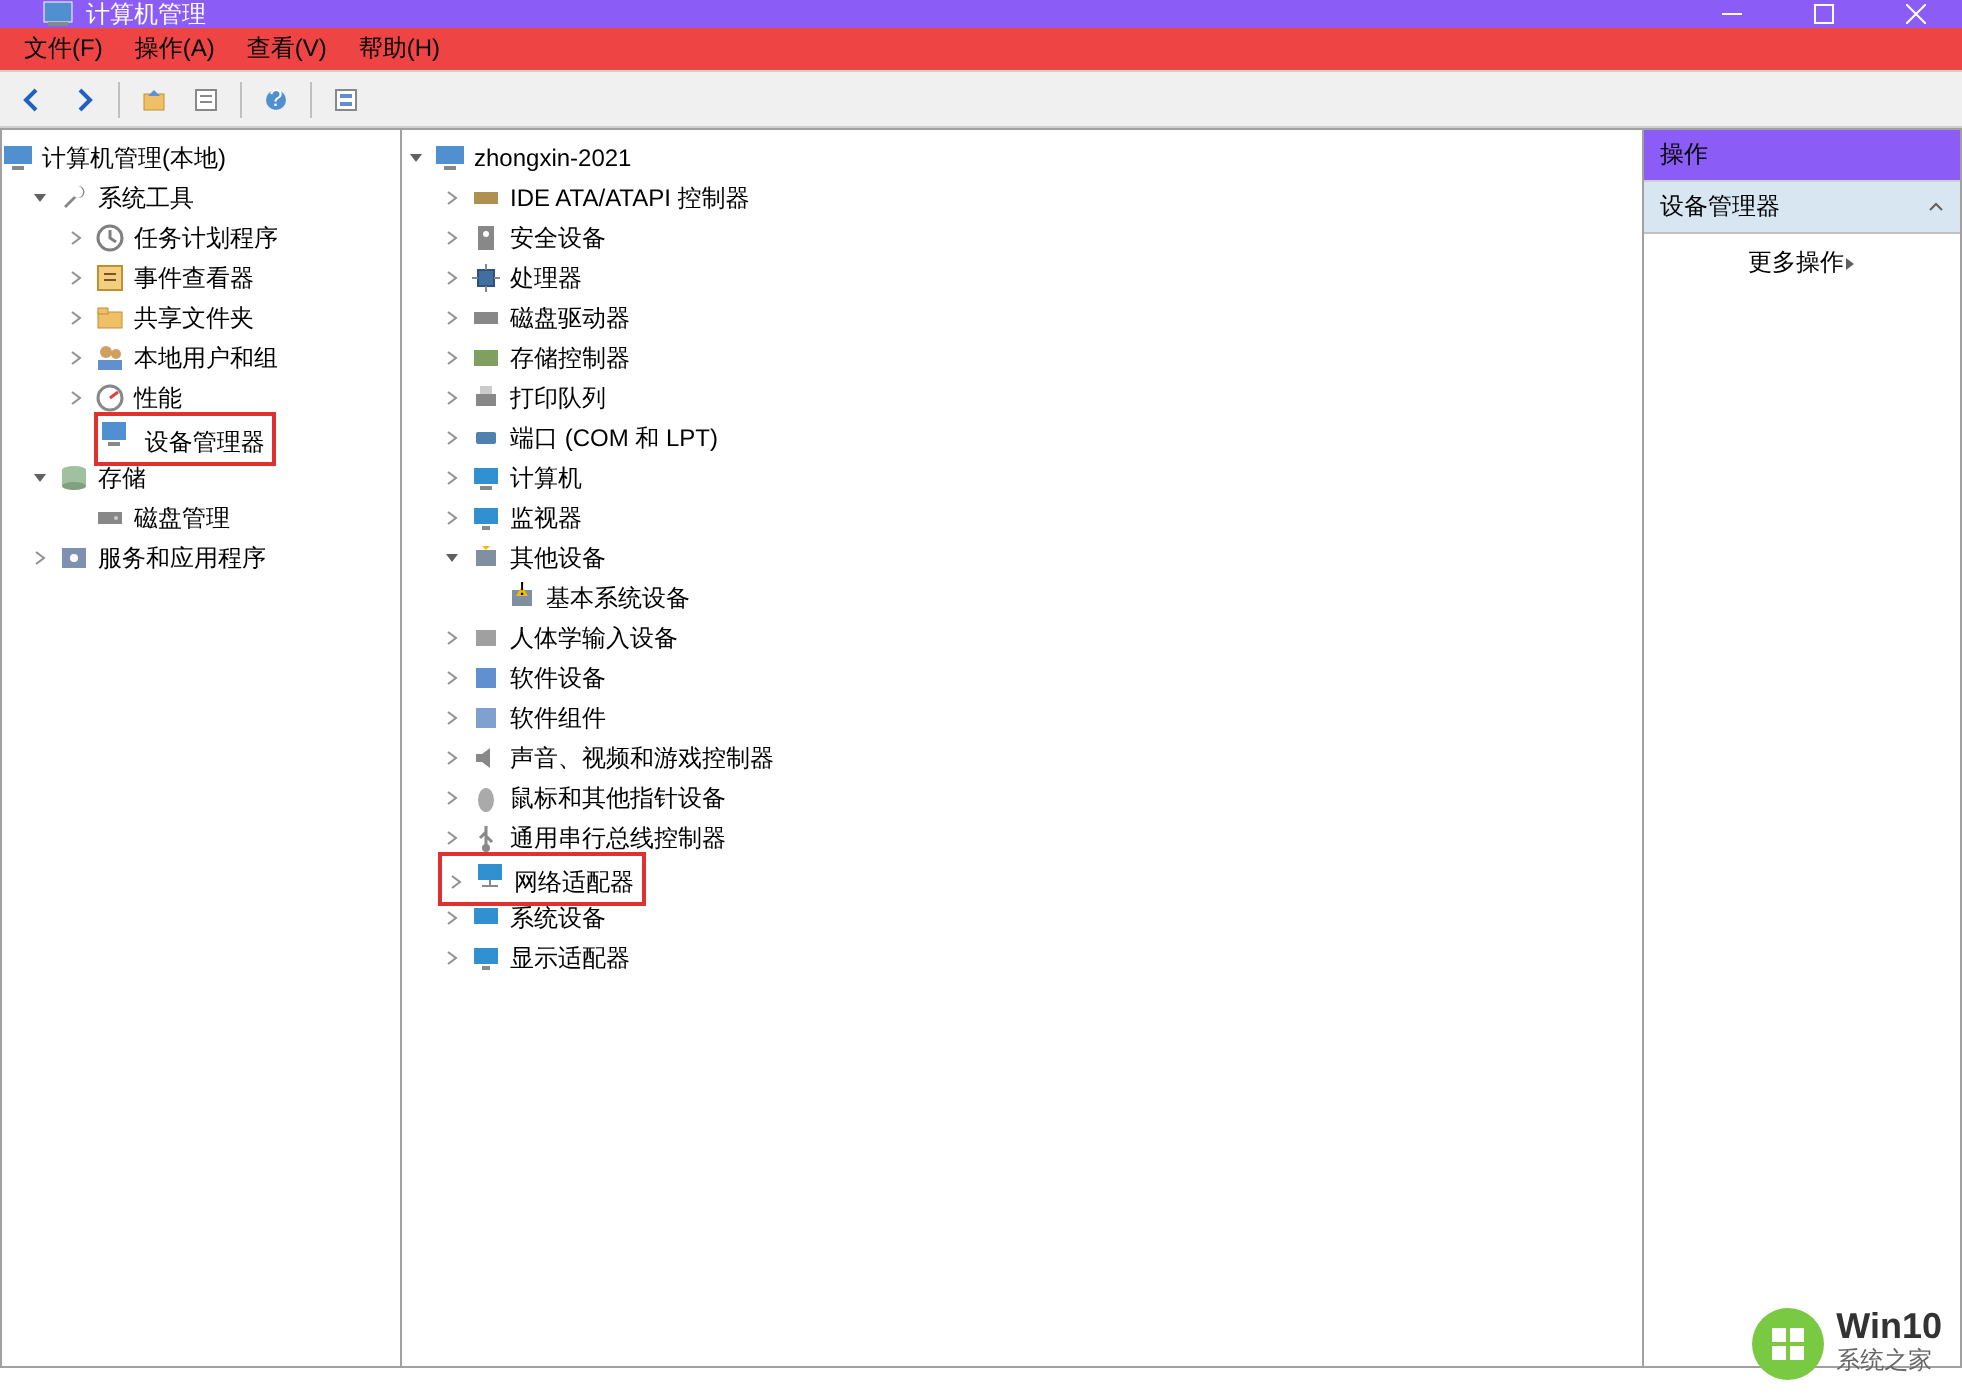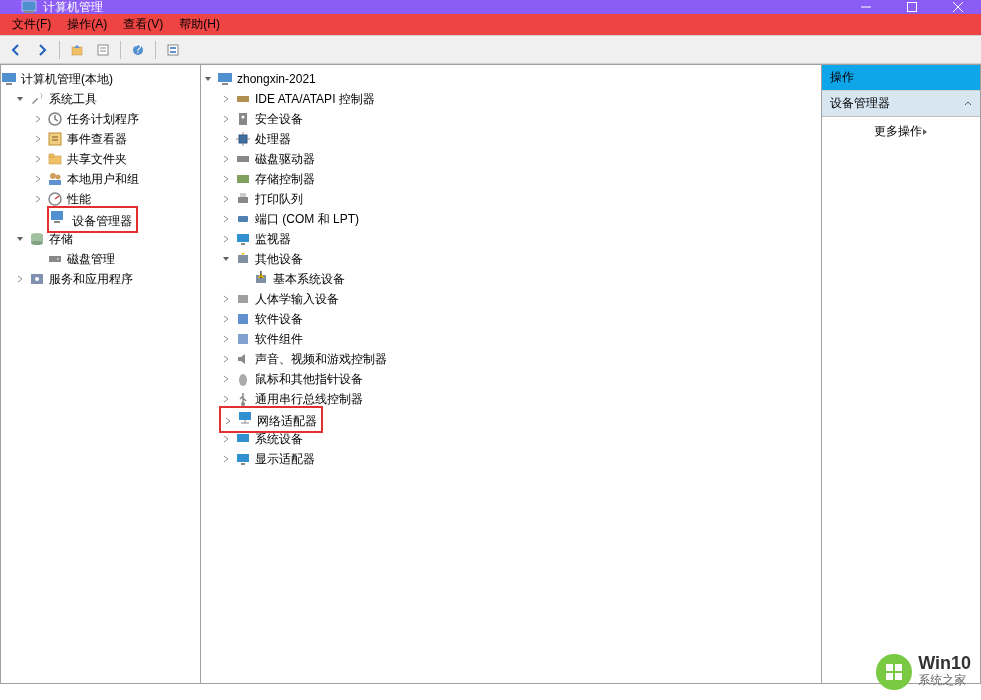--- a/index.html
+++ b/index.html
@@ -30,21 +30,21 @@
 .indent { display: inline-block; width: 18px; }
 .indent.half { width: 12px; }
 .expander { width: 14px; height: 14px; display: inline-flex; align-items: center; justify-content: center; cursor: pointer; margin-right: 2px; }
 .expander svg { width: 8px; height: 8px; }
 .node-icon { width: 16px; height: 16px; display: inline-flex; align-items: center; justify-content: center; margin-right: 4px; }
 .node-icon svg { width: 16px; height: 16px; }
 .node-label { color: #000; }
 
 .red-box { border: 2px solid #e03030; display: inline-block; padding: 1px 4px 1px 0; }
 
-.actions-header { background: #0ea5e9; padding: 4px 8px; border-bottom: 1px solid #d0d0d0; font-weight: normal; }
+.actions-header { background: #8b5cf6; padding: 4px 8px; border-bottom: 1px solid #d0d0d0; font-weight: normal; }
 .actions-group { background: #d8e6f2; padding: 4px 8px; border-bottom: 1px solid #c0c0c0; display: flex; justify-content: space-between; align-items: center; }
 .actions-item { padding: 6px 16px; cursor: pointer; display: flex; justify-content: center; align-items: center; }
 
 .watermark { position: absolute; bottom: 10px; right: 10px; display: flex; align-items: flex-start; gap: 6px; }
 .watermark .logo { width: 36px; height: 36px; border-radius: 50%; background: #7ac943; display: flex; align-items: center; justify-content: center; }
 .watermark .txt { display: flex; flex-direction: column; line-height: 1.1; }
 .watermark .t1 { font-size: 18px; font-weight: bold; color: #333; }
 .watermark .t2 { font-size: 12px; color: #666; }
 
 
@@ -416,20 +416,35 @@
             <svg viewBox="0 0 8 8">
               <path d="M2 1 L6 4 L2 7" fill="none" stroke="#909090"></path>
             </svg>
           </span>
           <span class="node-icon">
             <svg viewBox="0 0 16 16">
               <rect x="3" y="5" width="10" height="6" fill="#5080b0" rx="1"></rect>
             </svg>
           </span>
           <span class="node-label">端口 (COM 和 LPT)</span>
+        </div>
+      <div class="tree-row">
+          <span class="indent"></span>
+          <span class="expander">
+            <svg viewBox="0 0 8 8">
+              <path d="M2 1 L6 4 L2 7" fill="none" stroke="#909090"></path>
+            </svg>
+          </span>
+          <span class="node-icon">
+            <svg viewBox="0 0 16 16">
+              <rect x="2" y="3" width="12" height="8" class="ic-mon"></rect>
+              <rect x="5" y="12" width="6" height="2" fill="#888"></rect>
+            </svg>
+          </span>
+          <span class="node-label">计算机</span>
         </div>
       <div class="tree-row">
           <span class="indent"></span>
           <span class="expander">
             <svg viewBox="0 0 8 8">
               <path d="M2 1 L6 4 L2 7" fill="none" stroke="#909090"></path>
             </svg>
           </span>
           <span class="node-icon">
             <svg viewBox="0 0 16 16">

